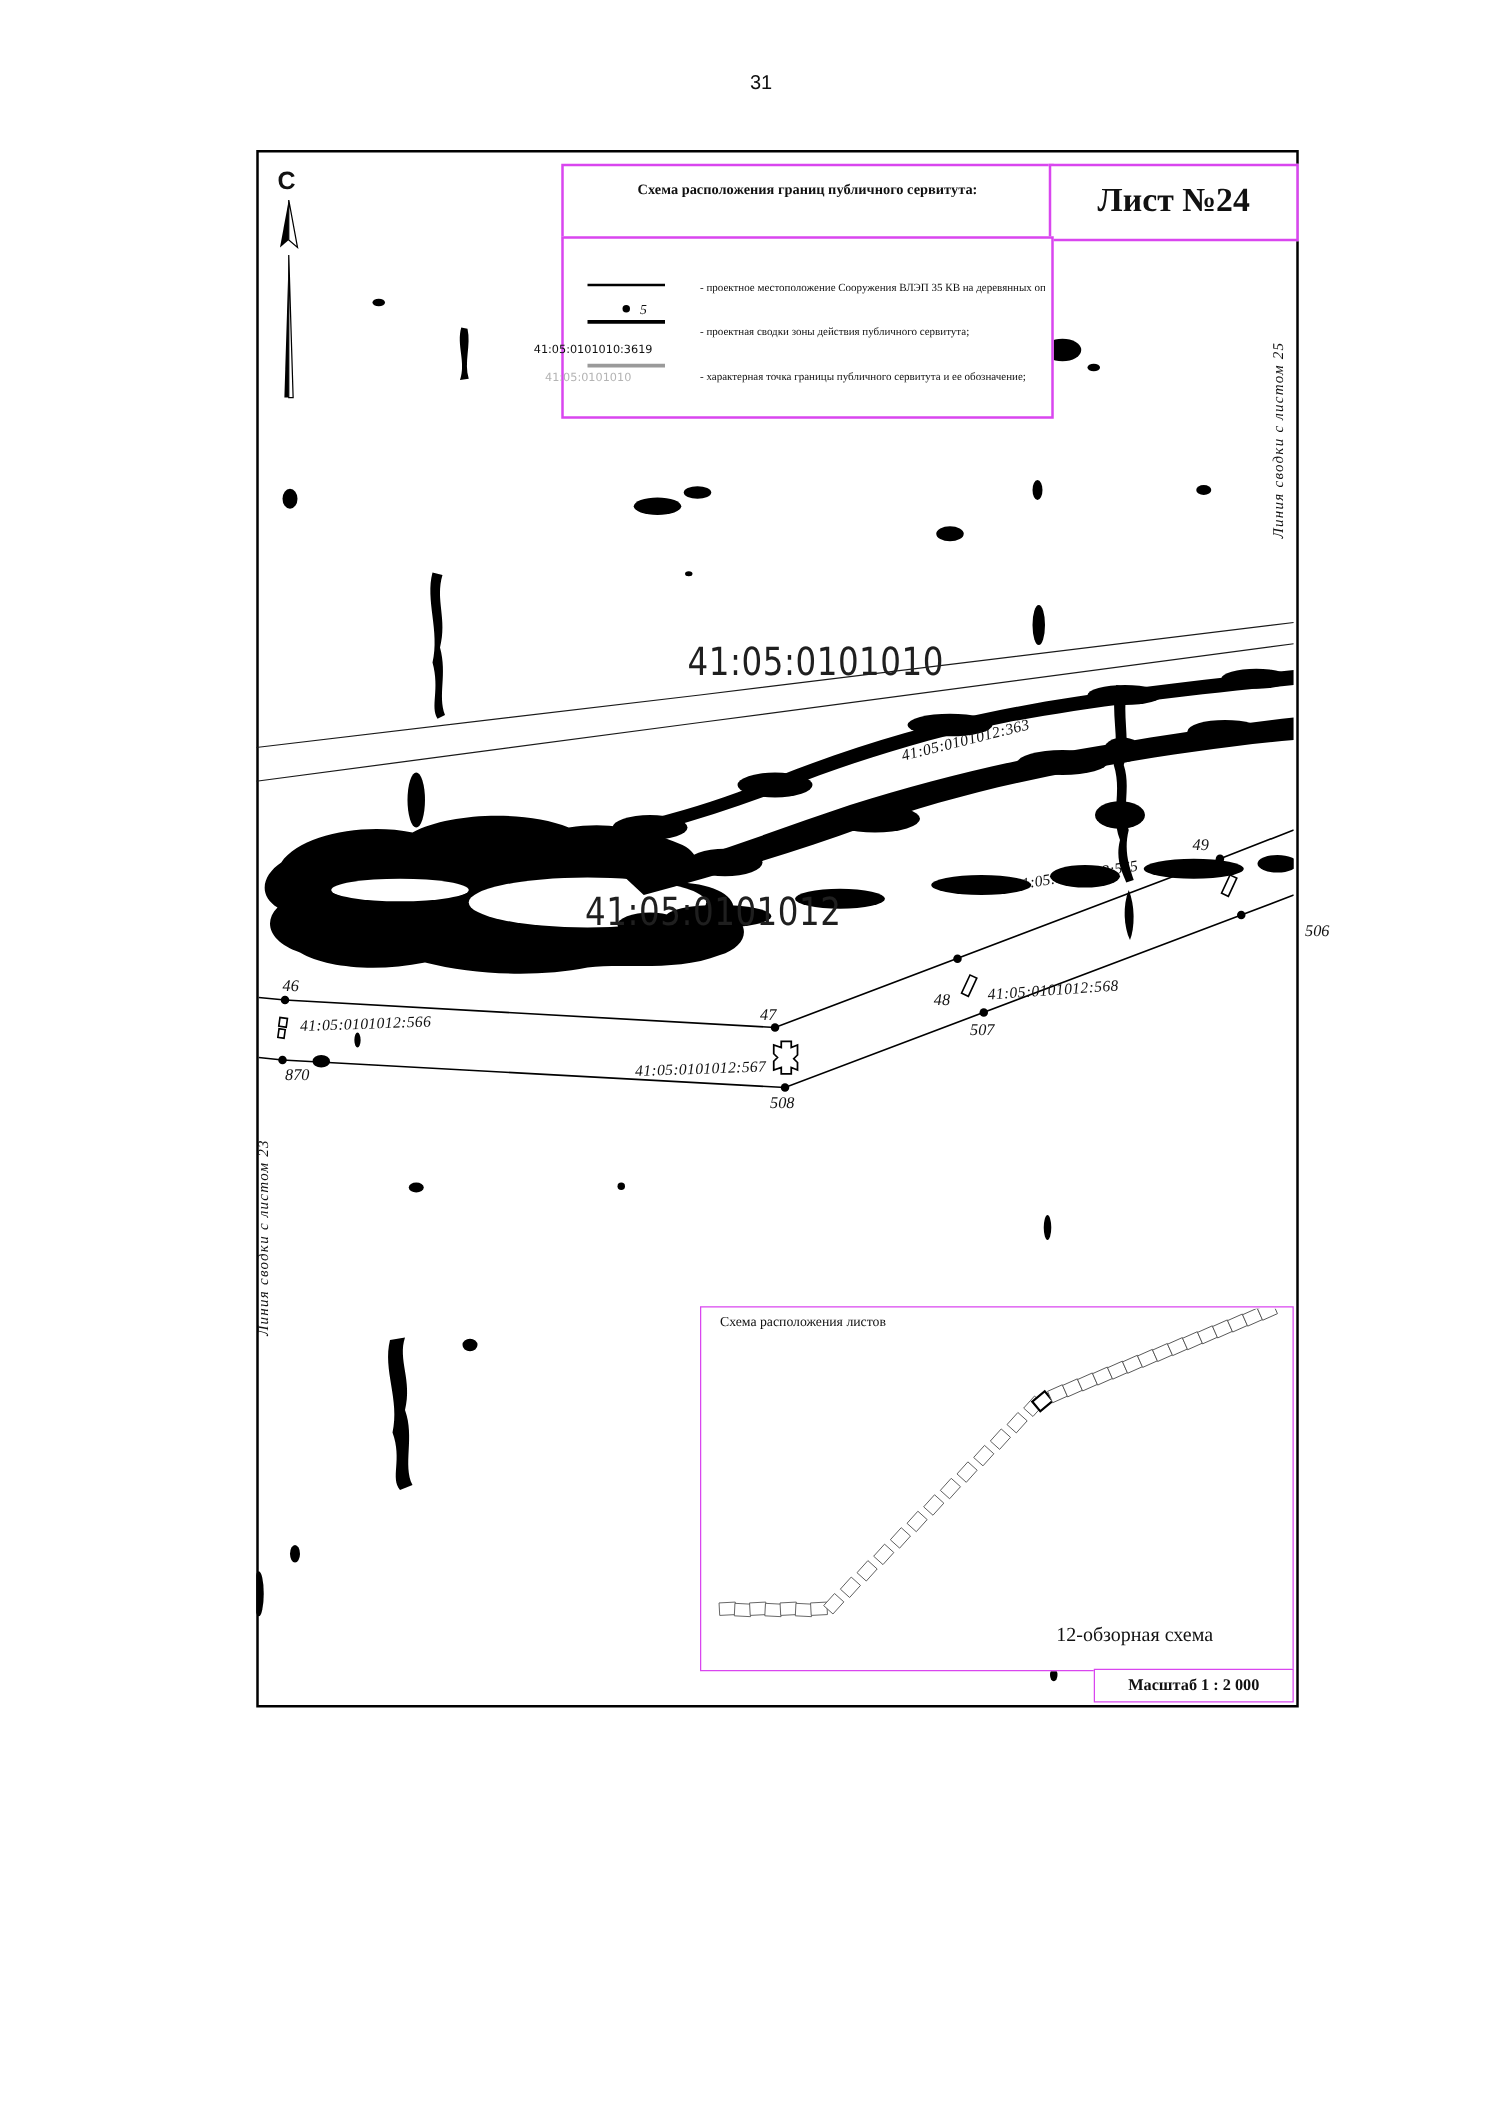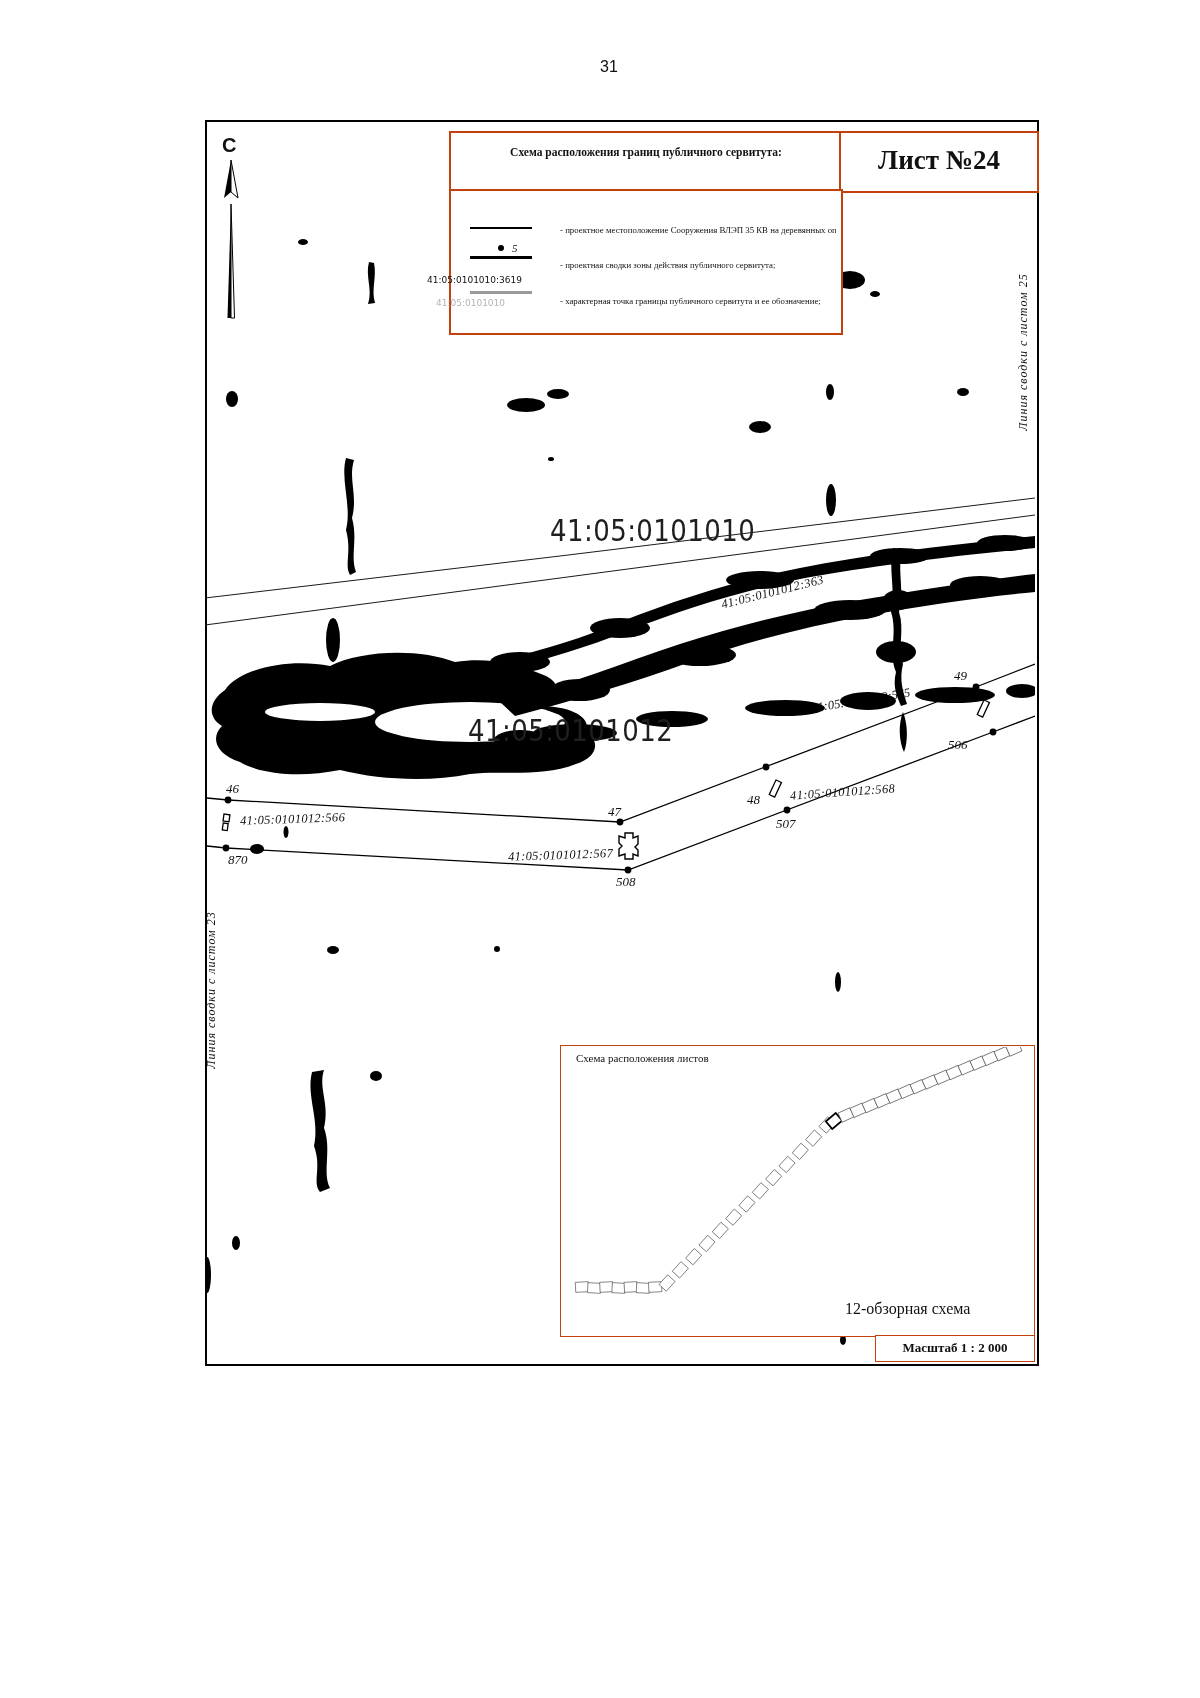--- a/index.html
+++ b/index.html
@@ -1,20 +1,20 @@
 <!DOCTYPE html>
 <html><head>
 <meta charset="utf-8">
 <style>
   html,body{margin:0;padding:0;background:#e8e8e8;}
   .page{position:relative;width:1200px;height:1698px;background:#ffffff;
         font-family:"Liberation Serif","DejaVu Serif",serif;color:#111;overflow:hidden;}
   .abs{position:absolute;}
   .frame{border:2px solid #000;}
-  .box{border:2px solid #c2410c;background:#fff;}
+  .box{border:2px solid #d946ef;background:#fff;}
   .hdr-title{font-weight:bold;font-size:11.5px;line-height:15px;text-align:center;}
   .sheet{font-weight:bold;font-size:27px;text-align:center;}
   .legend-text{font-size:8.8px;line-height:11.5px;white-space:pre;}
   .legend-text div{margin:0 0 0.8px 0;}
   .sym-label{font-size:9px;font-family:"DejaVu Sans",sans-serif;}
   .ghost{color:#b4b4b4;filter:blur(.3px);}
   .bigkad{font-family:"DejaVu Sans",sans-serif;font-size:31px;color:#1f1f1f;
           transform:scaleX(.84);transform-origin:left top;letter-spacing:.5px;white-space:nowrap;}
   .parcel{font-style:italic;font-size:12.5px;letter-spacing:.3px;white-space:nowrap;}
   .ptlabel{font-style:italic;font-size:13px;white-space:nowrap;}
@@ -176,21 +176,21 @@
 
   <div class="abs parcel" style="left:720px;top:585px;transform:rotate(-14deg);">41:05:0101012:363</div>
   <div class="abs parcel" style="left:240px;top:812px;transform:rotate(-2deg);">41:05:0101012:566</div>
   <div class="abs parcel" style="left:508px;top:848px;transform:rotate(-2deg);">41:05:0101012:567</div>
   <div class="abs parcel" style="left:790px;top:785px;transform:rotate(-4deg);">41:05:0101012:568</div>
 
   <div class="abs ptlabel" style="left:226px;top:781px;">46</div>
   <div class="abs ptlabel" style="left:608px;top:804px;">47</div>
   <div class="abs ptlabel" style="left:747px;top:747px;margin-top:45px;">48</div>
   <div class="abs ptlabel" style="left:954px;top:668px;">49</div>
-  <div class="abs ptlabel" style="left:948px;top:737px;text-align:right;">506</div>
+  <div class="abs ptlabel" style="left:1044px;top:737px;text-align:right;">506</div>
   <div class="abs ptlabel" style="left:776px;top:816px;">507</div>
   <div class="abs ptlabel" style="left:616px;top:874px;">508</div>
   <div class="abs ptlabel" style="left:228px;top:852px;">870</div>
 
   <div class="abs edge" style="left:211px;top:990px;transform:translate(-50%,-50%) rotate(-90deg);">Линия сводки с листом 23</div>
   <div class="abs edge" style="left:1023px;top:352px;transform:translate(-50%,-50%) rotate(-90deg);">Линия сводки с листом 25</div>
 
   <div class="abs box" style="left:560px;top:1045px;width:473px;height:290px;border-width:1.5px;"></div>
   <div class="abs inset-title" style="left:576px;top:1052px;">Схема расположения листов</div>
   <svg class="abs" style="left:562px;top:1047px;" width="469" height="286" viewBox="0 0 469 286" id="inset-chain">

